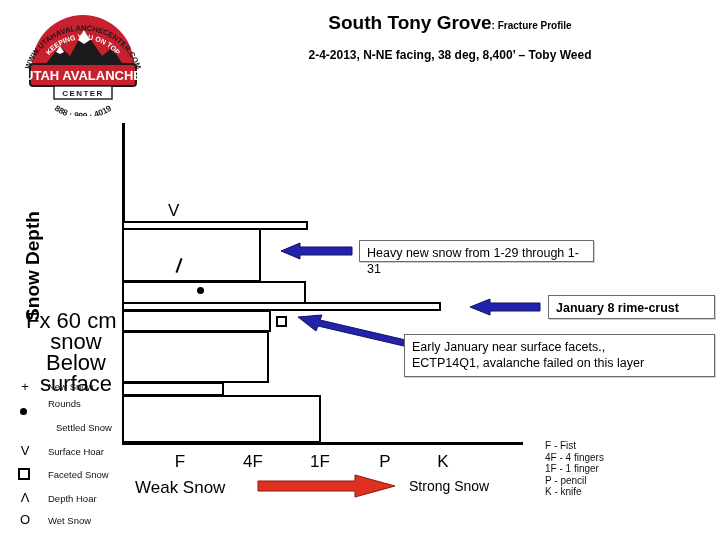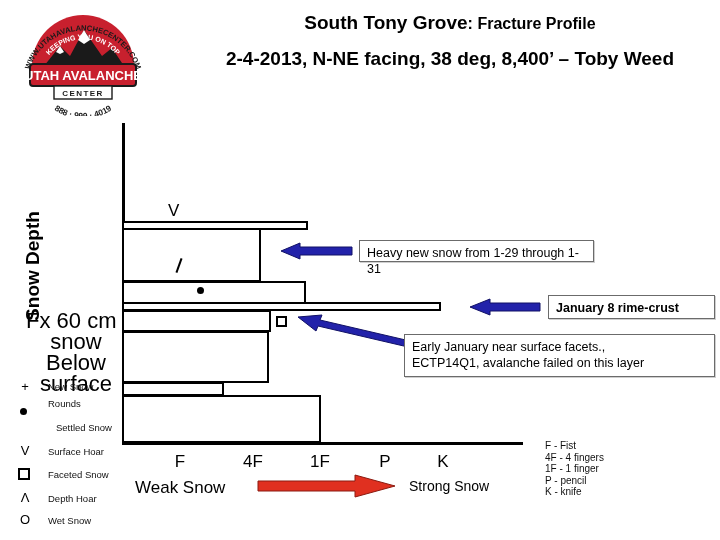--- a/index.html
+++ b/index.html
@@ -12,24 +12,24 @@
 
   
   .logo{position:absolute;left:14px;top:4px;width:138px;height:112px;}
   .logo svg{display:block;}
 
   
   .title-main{
     position:absolute;left:200px;top:12px;width:500px;
     text-align:center;font-weight:bold;font-size:19px;white-space:nowrap;
   }
-  .title-main .sub{font-size:16px;}
+  .title-main .sub{font-size:10px;}
   .title-sub{
     position:absolute;left:200px;top:48px;width:500px;
-    text-align:center;font-weight:bold;font-size:19px;white-space:nowrap;
+    text-align:center;font-weight:bold;font-size:12px;white-space:nowrap;
   }
 
   
   .plot{position:absolute;left:0;top:0;width:720px;height:540px;}
 
   .axis-y{position:absolute;left:122px;top:123px;width:3px;height:322px;background:#000;}
   .axis-x{position:absolute;left:122px;top:442px;width:401px;height:3px;background:#000;}
 
   .ylabel{
     position:absolute;left:-32px;top:255px;width:130px;text-align:center;

